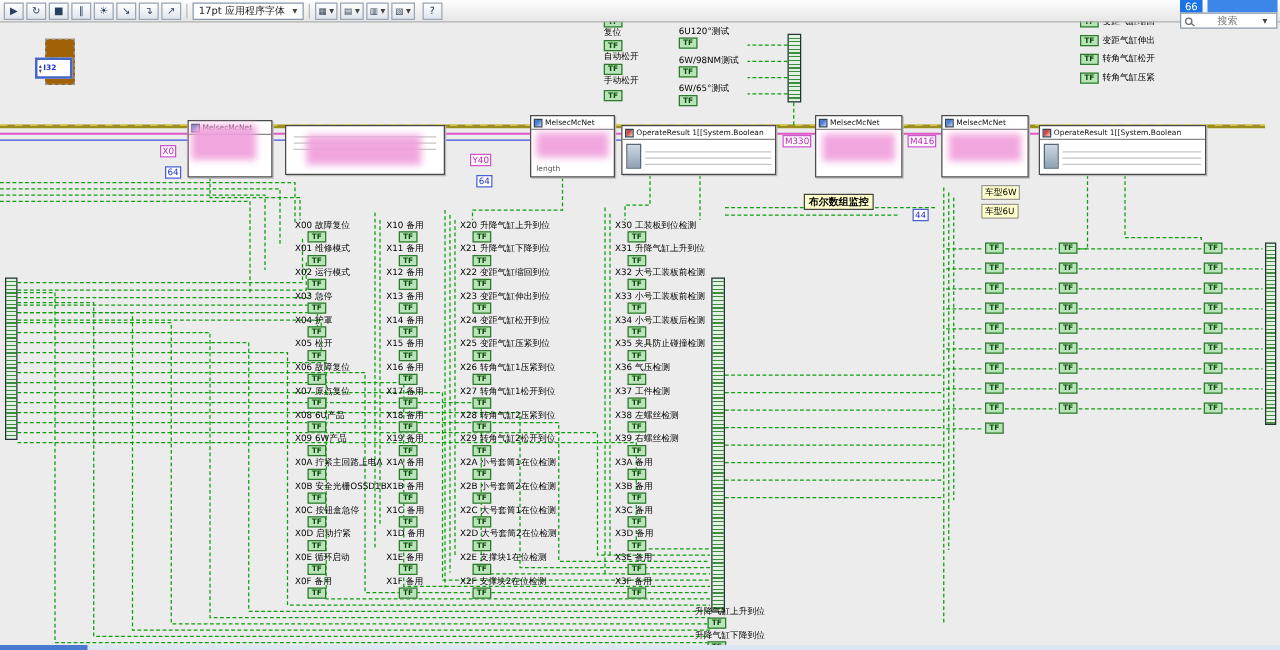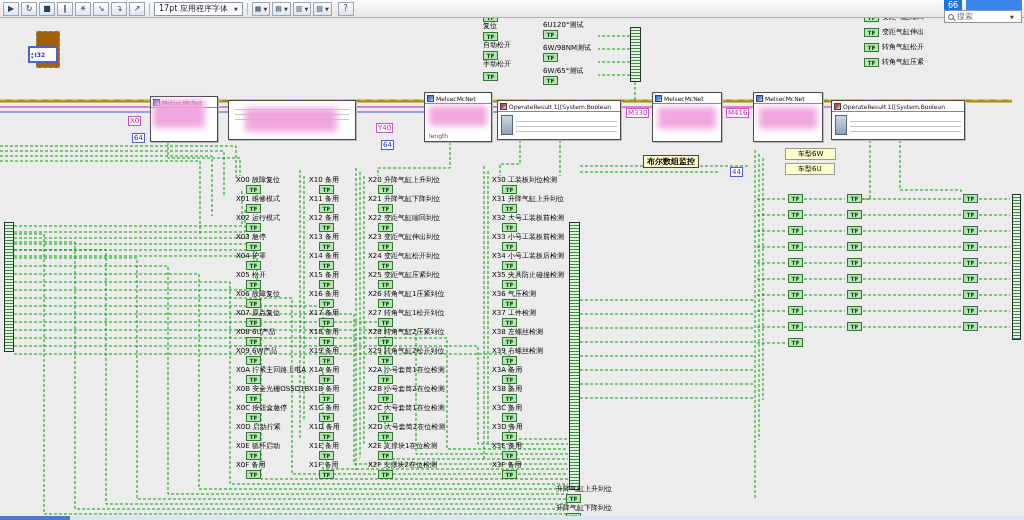--- a/index.html
+++ b/index.html
@@ -18,21 +18,21 @@
     font-size:7px;color:#345;padding:0 2px;display:flex;align-items:center;gap:2px;}
   .caret{font-size:5px;color:#444;}
   #helpbtn{margin-left:4px;}
   
   #badge66{position:absolute;top:0;right:62px;min-width:18px;height:11px;z-index:7;
     background:#1b74e4;color:#fff;font-size:8px;line-height:11px;text-align:center;padding:0 2px;}
   #overlay-banner{position:absolute;top:0;right:2px;width:56px;height:10px;background:#3b86e8;z-index:7;}
   #searchwrap{position:absolute;top:10px;right:2px;width:78px;height:13px;z-index:7;
     background:#fff;border:1px solid #8a97a8;display:flex;align-items:center;gap:3px;padding:0 3px;}
   #searchwrap input{border:0;outline:0;width:50px;font-size:8px;color:#666;background:transparent;
-    font-family:inherit;}
+    font-family:inherit;text-align:center;}
   .mag{position:relative;width:6px;height:6px;border:1px solid #667;border-radius:50%;flex:none;}
   .mag::after{content:"";position:absolute;width:4px;height:1px;background:#667;
     right:-3px;bottom:-1px;transform:rotate(40deg);}
   
   #wires{position:absolute;left:0;top:0;z-index:1;}
   .tf{width:15px;height:9px;background:#b9e4b9;border:1px solid #2d7a2d;color:#0a4d0a;
     font-size:6px;font-weight:bold;text-align:center;line-height:7px;flex:none;}
   .barr{position:absolute;z-index:3;border:1px solid #233;
     background:repeating-linear-gradient(180deg,#e2f2e2 0px,#e2f2e2 2px,#3f8c3f 2px,#3f8c3f 3px);}
   .node{position:absolute;background:#fff;border:1px solid #4a4a4a;z-index:3;
@@ -47,21 +47,21 @@
   .or-body{display:flex;gap:3px;padding:3px;}
   .or-ico{width:12px;height:20px;border:1px solid #567;background:linear-gradient(#cfd8e2,#8ea2b5);}
   .or-lines{flex:1;padding-top:2px;}
   .or-lines i{display:block;height:5px;border-bottom:1px solid #c5c5c5;}
   .konst{position:absolute;background:#fff;border:1px solid;font-size:7px;line-height:8px;
     padding:0 1px;z-index:4;white-space:nowrap;}
   .k-str{border-color:#cc55cc;color:#bb22bb;}
   .k-num{border-color:#4a5fd0;color:#2233cc;}
   .flabel{position:absolute;background:#ffffcc;border:1px solid #444;font-size:8px;
     padding:0 3px;z-index:4;white-space:nowrap;color:#000;}
-  .flabel.small{font-size:7px;border-color:#999;padding:0 12px;}
+  .flabel.small{font-size:7px;border-color:#999;padding:0 2px;}
   
   .sigcol{position:absolute;display:flex;flex-direction:column;z-index:3;}
   .sigrow{height:19px;}
   .siglabel{font-size:7px;line-height:9px;color:#000;white-space:nowrap;}
   .sigrow .tf{margin-left:10px;}
   
   .minicol{position:absolute;z-index:3;}
   .mini-item{margin-bottom:1px;}
   .mini-label{font-size:7px;line-height:9px;white-space:nowrap;color:#000;}
   .test-item{margin-bottom:5px;}

